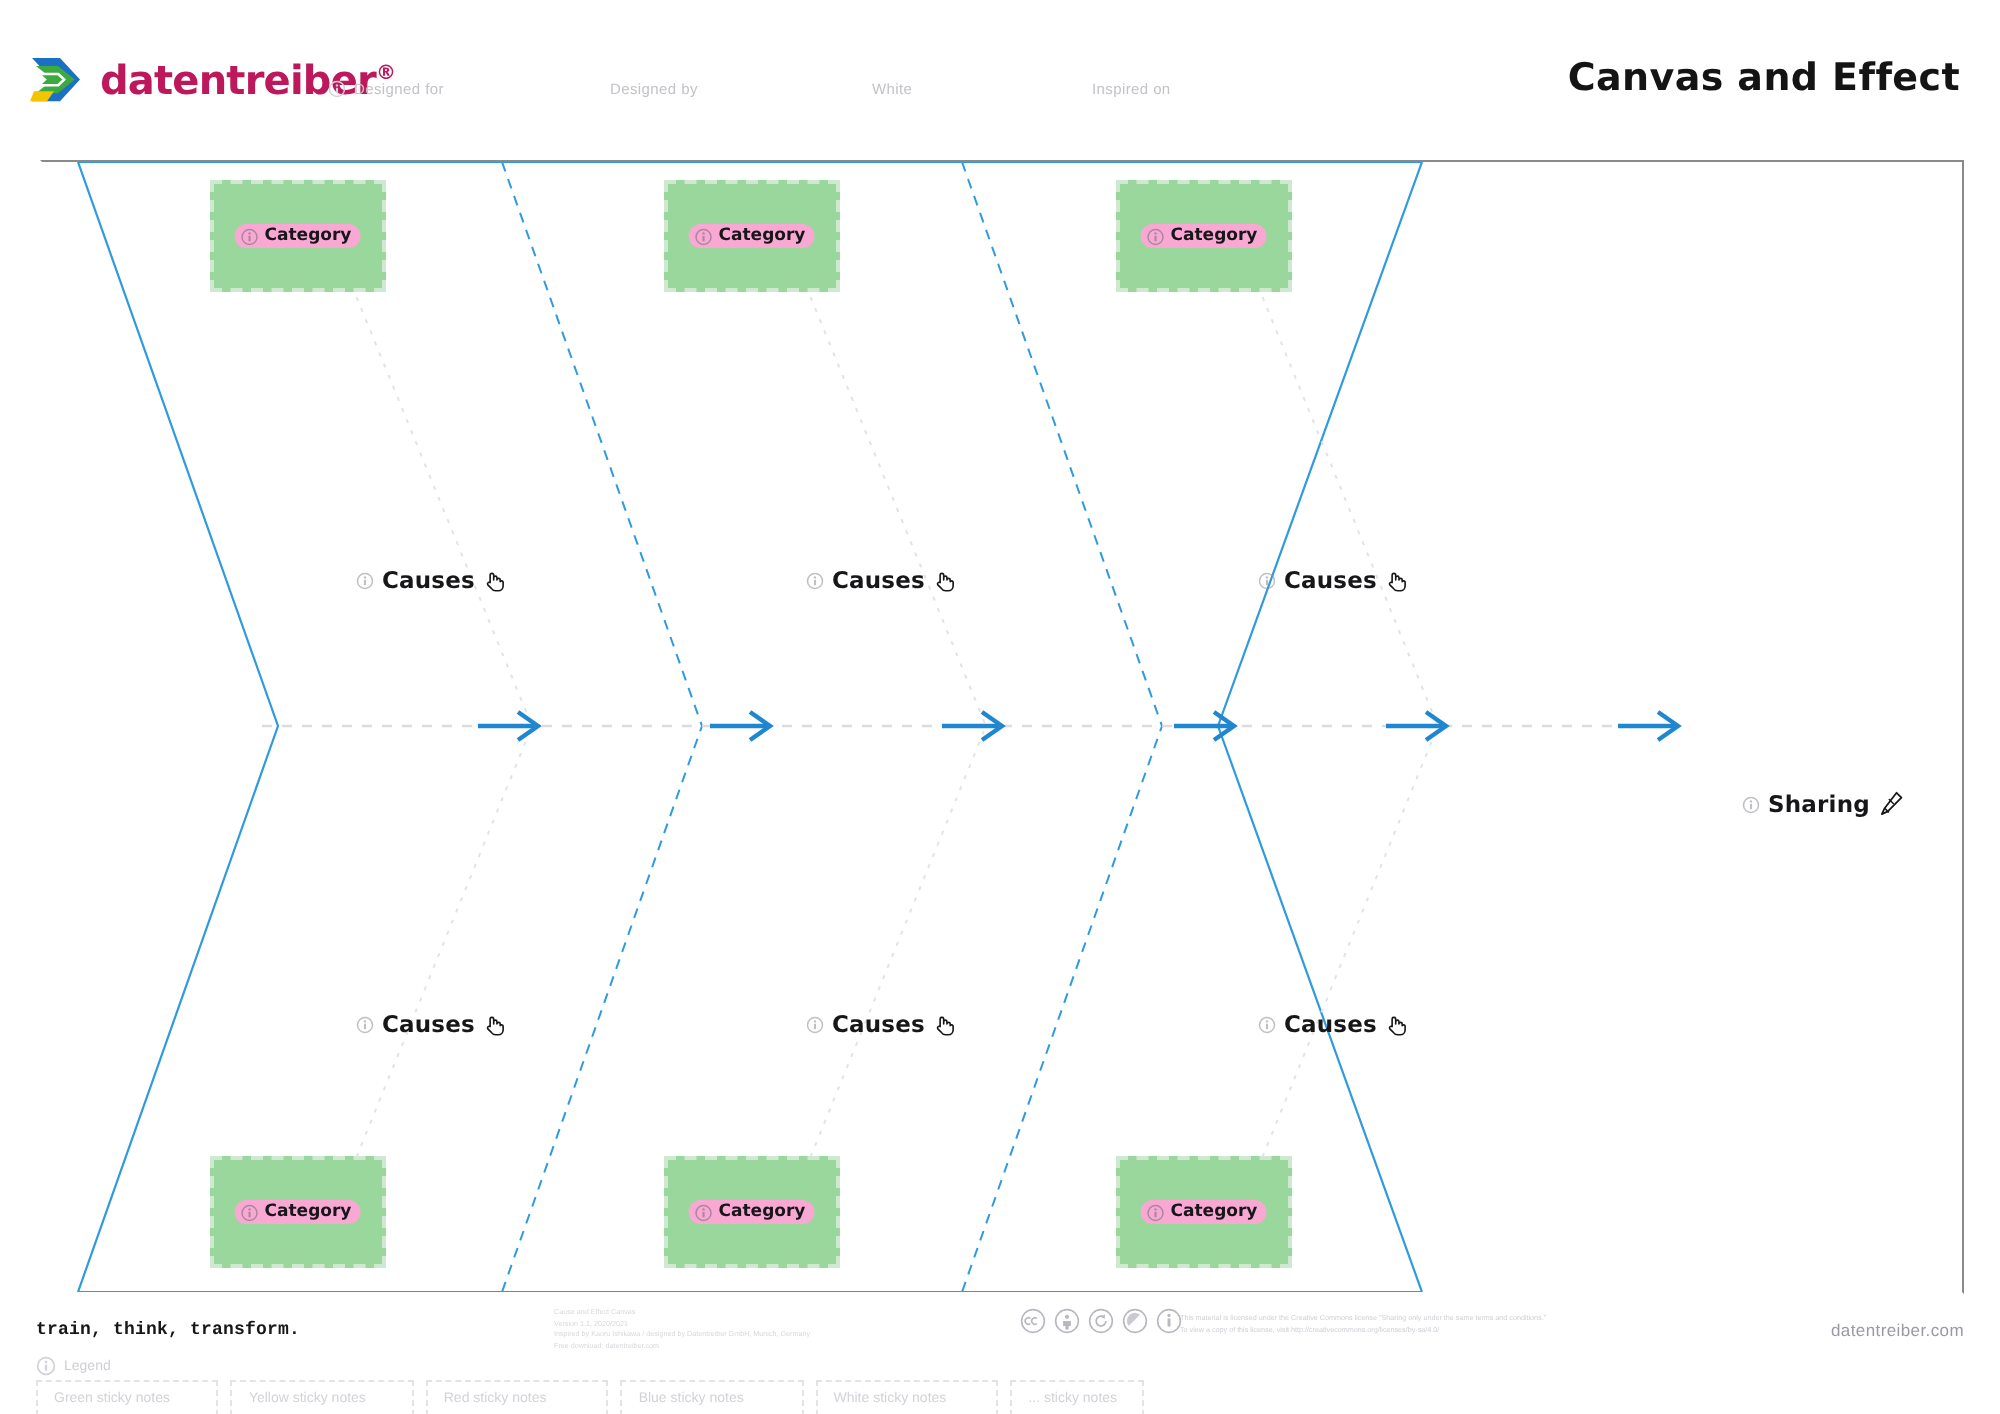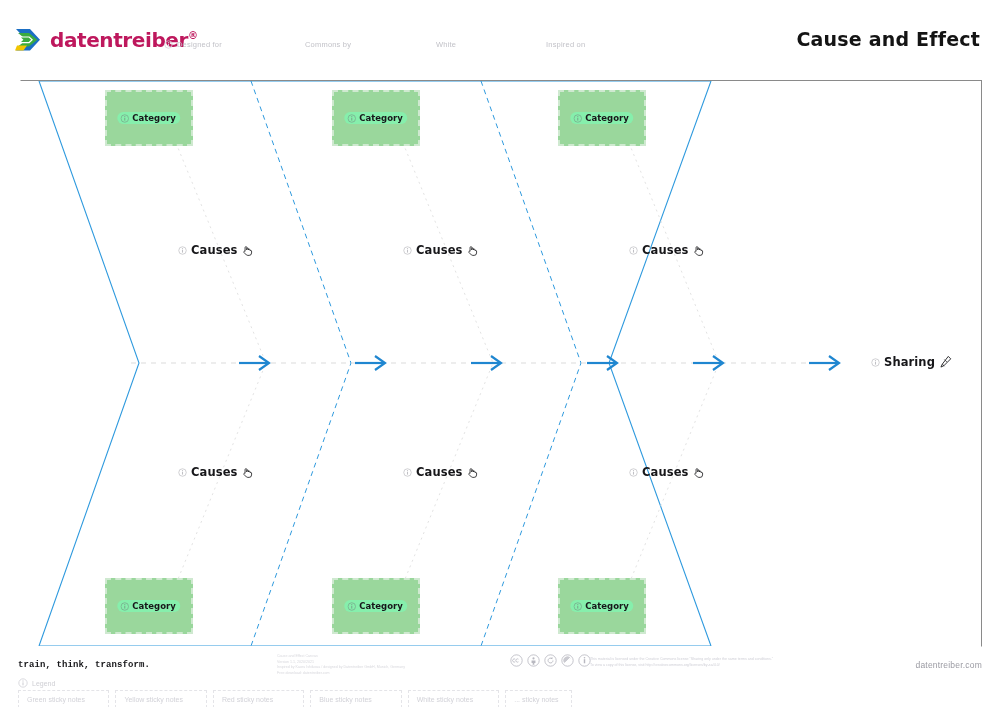--- a/index.html
+++ b/index.html
@@ -30,27 +30,27 @@
   
   .canvas{position:absolute;left:20px;top:80px;width:960px;height:565px;
           border-top:1px solid #8a8a8a;border-right:1px solid #8a8a8a;
           border-bottom:1px solid #ffffff;border-left:1px solid #ffffff;}
   .canvas-svg{position:absolute;left:0;top:0;}
 
   
   .sticky{position:absolute;width:88px;height:56px;background:#9ad79c;
           border:2px dashed #cfe9d0;box-sizing:border-box;}
   .sticky-label{position:absolute;left:50%;top:50%;transform:translate(-50%,-50%);
-                display:flex;align-items:center;gap:3px;background:#86efac;
+                display:flex;align-items:center;gap:3px;background:#f9a8d4;
                 border-radius:9px;padding:1px 5px 1px 3px;white-space:nowrap;}
   .sticky-label .txt{font-size:8.5px;font-weight:700;color:#17171a;
                      font-family:"DejaVu Sans","Liberation Sans",sans-serif;}
 
   
-  .node-label{position:absolute;display:flex;align-items:center;gap:4px;white-space:nowrap;}
+  .node-label{position:absolute;display:flex;align-items:center;gap:4px;white-space:nowrap;margin-top:40px;}
   .node-label .txt{font-size:11.5px;font-weight:700;color:#17171a;
                    font-family:"DejaVu Sans","Liberation Sans",sans-serif;letter-spacing:.1px;}
   .info-ic{width:9px;height:9px;flex:0 0 9px;opacity:.55;}
   .hand-ic{width:13px;height:13px;flex:0 0 13px;}
   .pen-ic{width:14px;height:14px;flex:0 0 14px;}
 
   
   .footer{position:absolute;left:0;top:646px;width:1000px;height:61px;}
   .tagline{position:absolute;left:18px;top:14px;font-size:9px;font-weight:700;color:#17171a;
            font-family:Liberation Mono, monospace;letter-spacing:.1px;}
@@ -94,30 +94,30 @@
 
     <div class="meta-field mf1">
       <svg class="meta-ic" viewBox="0 0 12 12">
         <circle cx="6" cy="6" r="5" fill="none" stroke="#d2d2d8" stroke-width="1"></circle>
         <circle cx="6" cy="3.6" r="0.8" fill="#d2d2d8"></circle>
         <rect x="5.3" y="5.2" width="1.4" height="3.6" fill="#d2d2d8"></rect>
       </svg>
       <span>Designed for</span>
     </div>
     <div class="meta-field mf2">
-      <span>Commons by</span>
+      <span>Designed by</span>
     </div>
     <div class="meta-field mf3">
       <span>White</span>
     </div>
     <div class="meta-field mf4">
       <span>Inspired on</span>
     </div>
 
-    <div class="doc-title">Cause and Effect</div>
+    <div class="doc-title">Canvas and Effect</div>
   </div>
 
   <div class="canvas">
 
     <svg class="canvas-svg" width="960" height="565" viewBox="0 0 960 565">
 
       <g stroke="#2f9ade" stroke-width="1.1" fill="none">
         <path d="M18 0 L118 282 L18 565"></path>
         <path d="M18 0 L690 0"></path>
         <path d="M690 0 L588 282 L690 565"></path>

